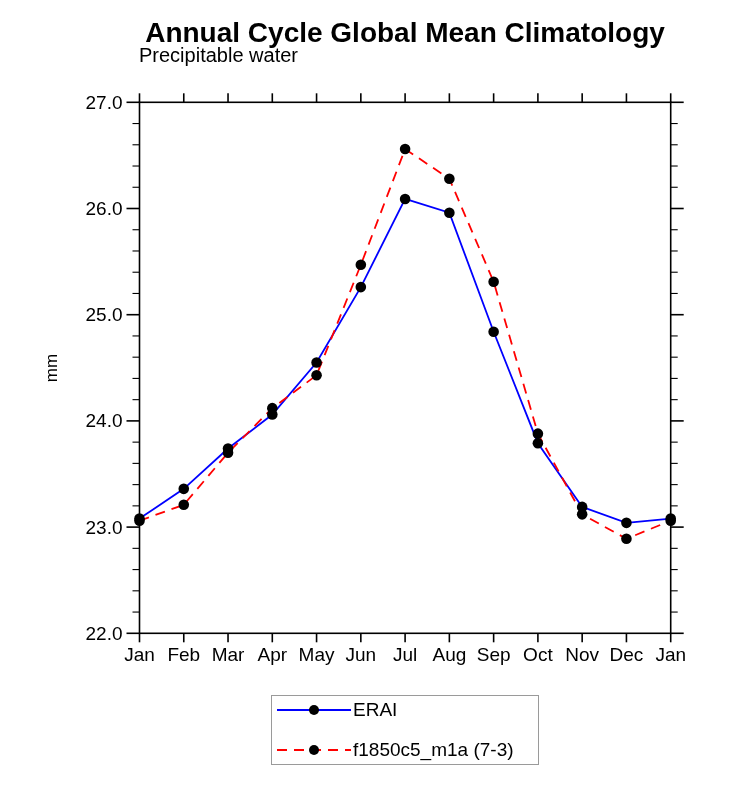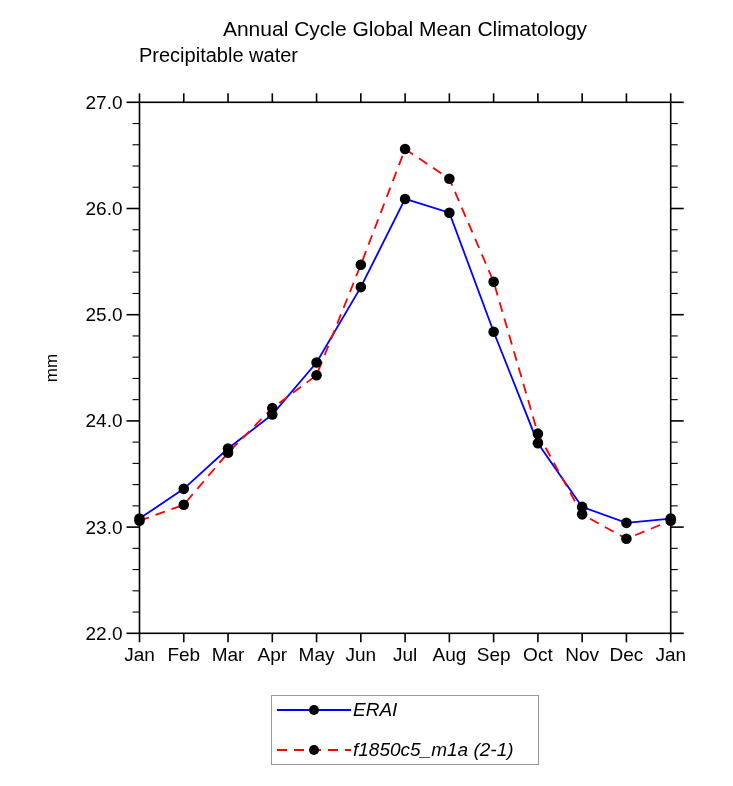--- a/index.html
+++ b/index.html
@@ -2,36 +2,35 @@
 <html><head>
 <meta charset="utf-8">
 <style>
   html,body{margin:0;padding:0;background:#ffffff;}
   .stage{
     position:relative;width:733px;height:786px;background:#ffffff;overflow:hidden;
     font-family:"Liberation Sans",sans-serif;color:#000;
   }
   .chart-title{
     position:absolute;left:139px;top:17px;width:532px;text-align:center;
-    font-size:21px;font-weight:normal;letter-spacing:0px;white-space:nowrap;
+    font-size:28px;font-weight:bold;letter-spacing:0px;white-space:nowrap;
   }
   .chart-subtitle{
     position:absolute;left:139px;top:44px;font-size:20px;white-space:nowrap;
   }
   .y-axis-title{
     position:absolute;left:52px;top:368px;font-size:17px;
     transform:translate(-50%,-50%) rotate(-90deg);white-space:nowrap;
   }
   svg.plot{position:absolute;left:0;top:0;}
   .legend{
     position:absolute;left:271px;top:695px;width:268px;height:70px;
     border:1px solid #9a9a9a;box-sizing:border-box;
     display:flex;flex-direction:column;justify-content:center;gap:13px;
     padding-left:5px;
-    font-style:italic;
   }
   .legend-row{display:flex;align-items:center;height:30px;}
   .legend-sample{width:74px;height:14px;flex:0 0 74px;}
   .legend-label{font-size:19px;margin-left:2px;white-space:nowrap;}
 </style>
 </head>
 <body>
 
 <div class="stage">
 
@@ -174,17 +173,17 @@
         <line x1="0" y1="7" x2="74" y2="7" stroke="#0000ff" stroke-width="1.8"></line>
         <circle cx="37" cy="7" r="5" fill="#000000"></circle>
       </svg>
       <span class="legend-label">ERAI</span>
     </div>
     <div class="legend-row">
       <svg class="legend-sample" viewBox="0 0 74 14">
         <line x1="0" y1="7" x2="74" y2="7" stroke="#ff0000" stroke-width="1.8" stroke-dasharray="10,7"></line>
         <circle cx="37" cy="7" r="5" fill="#000000"></circle>
       </svg>
-      <span class="legend-label">f1850c5_m1a (2-1)</span>
+      <span class="legend-label">f1850c5_m1a (7-3)</span>
     </div>
   </div>
 
 </div>
 
 </body></html>

